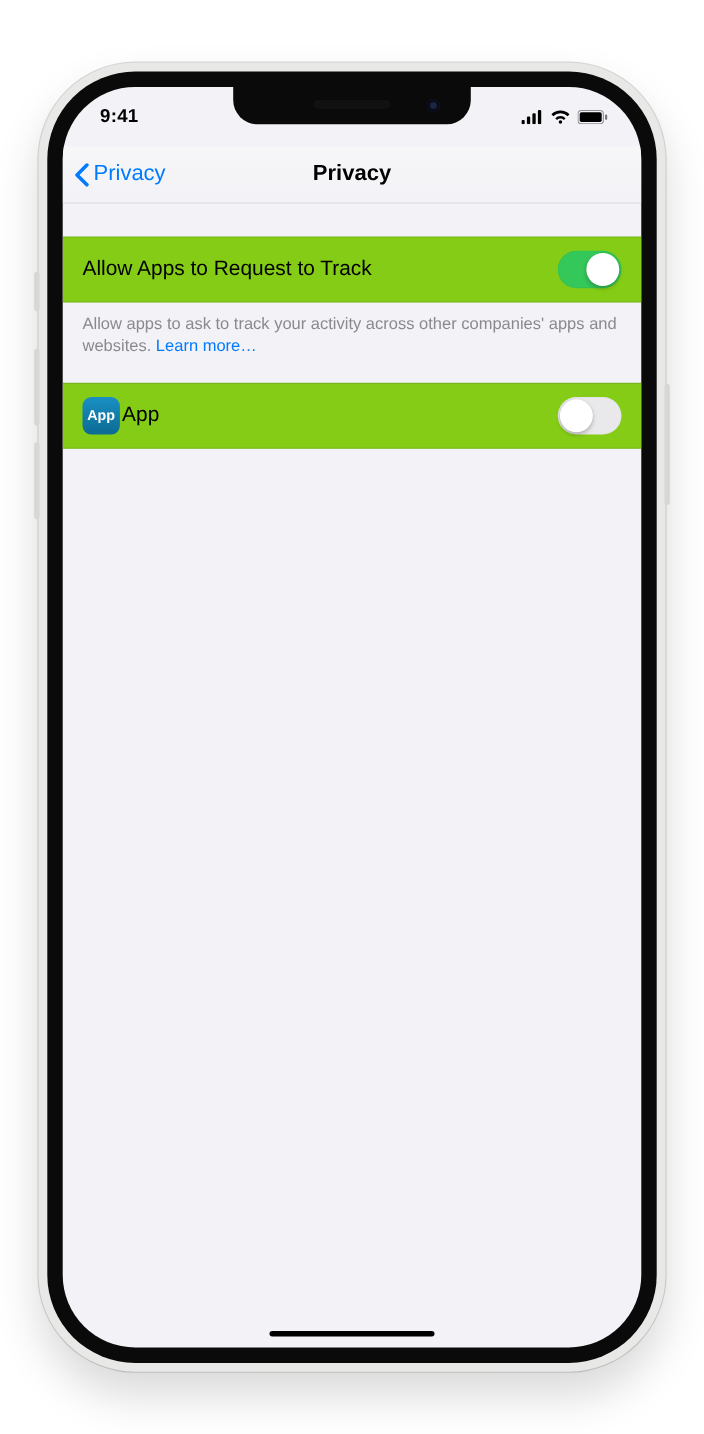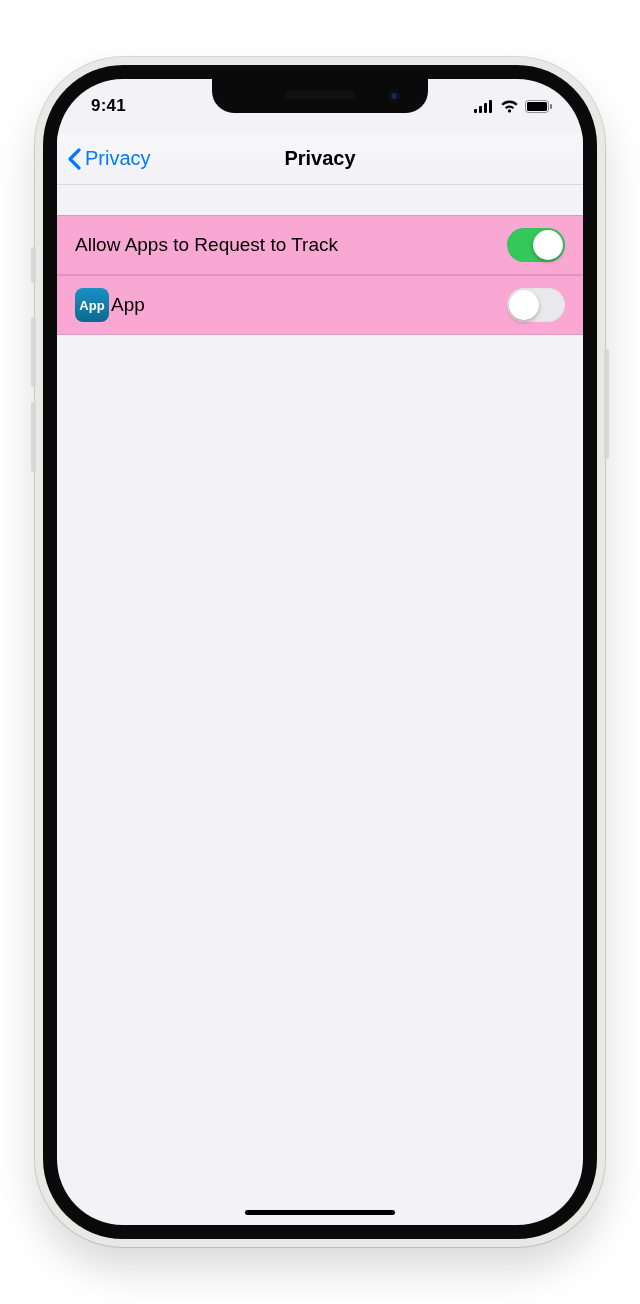--- a/index.html
+++ b/index.html
@@ -48,21 +48,21 @@
     }
     .nav-back {
       position:absolute; left:10px; top:0; height:100%;
       display:flex; align-items:center; gap:4px;
       color:#007aff; font-size:20px; font-weight:400; cursor:pointer;
     }
     .nav-title { font-size:20px; font-weight:600; color:#000; }
     
     .content { padding-top:30px; }
     .row {
-      background:#f9a8d4; min-height:52px; padding:12px 18px;
+      background:#84cc16; min-height:52px; padding:12px 18px;
       display:flex; align-items:center; justify-content:space-between;
       border-top:0.5px solid rgba(60,60,67,.15); border-bottom:0.5px solid rgba(60,60,67,.15);
       font-size:19px; color:#000;
     }
     .row-left { display:flex; align-items:center; gap:2px; }
     .app-icon {
       width:34px; height:34px; border-radius:8px;
       background:linear-gradient(180deg,#1a8fc4,#0b6b93);
       display:flex; align-items:center; justify-content:center;
       color:#fff; font-size:13px; font-weight:600;
@@ -146,20 +146,23 @@
 
       <div class="content">
 
         <div class="row">
           <span>Allow Apps to Request to Track</span>
           <span class="toggle on">
             <span class="knob"></span>
           </span>
         </div>
 
+        <div class="footer-text">
+          <span>Allow apps to ask to track your activity across other companies' apps and websites. </span><a href="#">Learn more…</a>
+        </div>
 
         <div class="row">
           <div class="row-left">
             <span class="app-icon">App</span>
             <span>App</span>
           </div>
           <span class="toggle">
             <span class="knob"></span>
           </span>
         </div>

